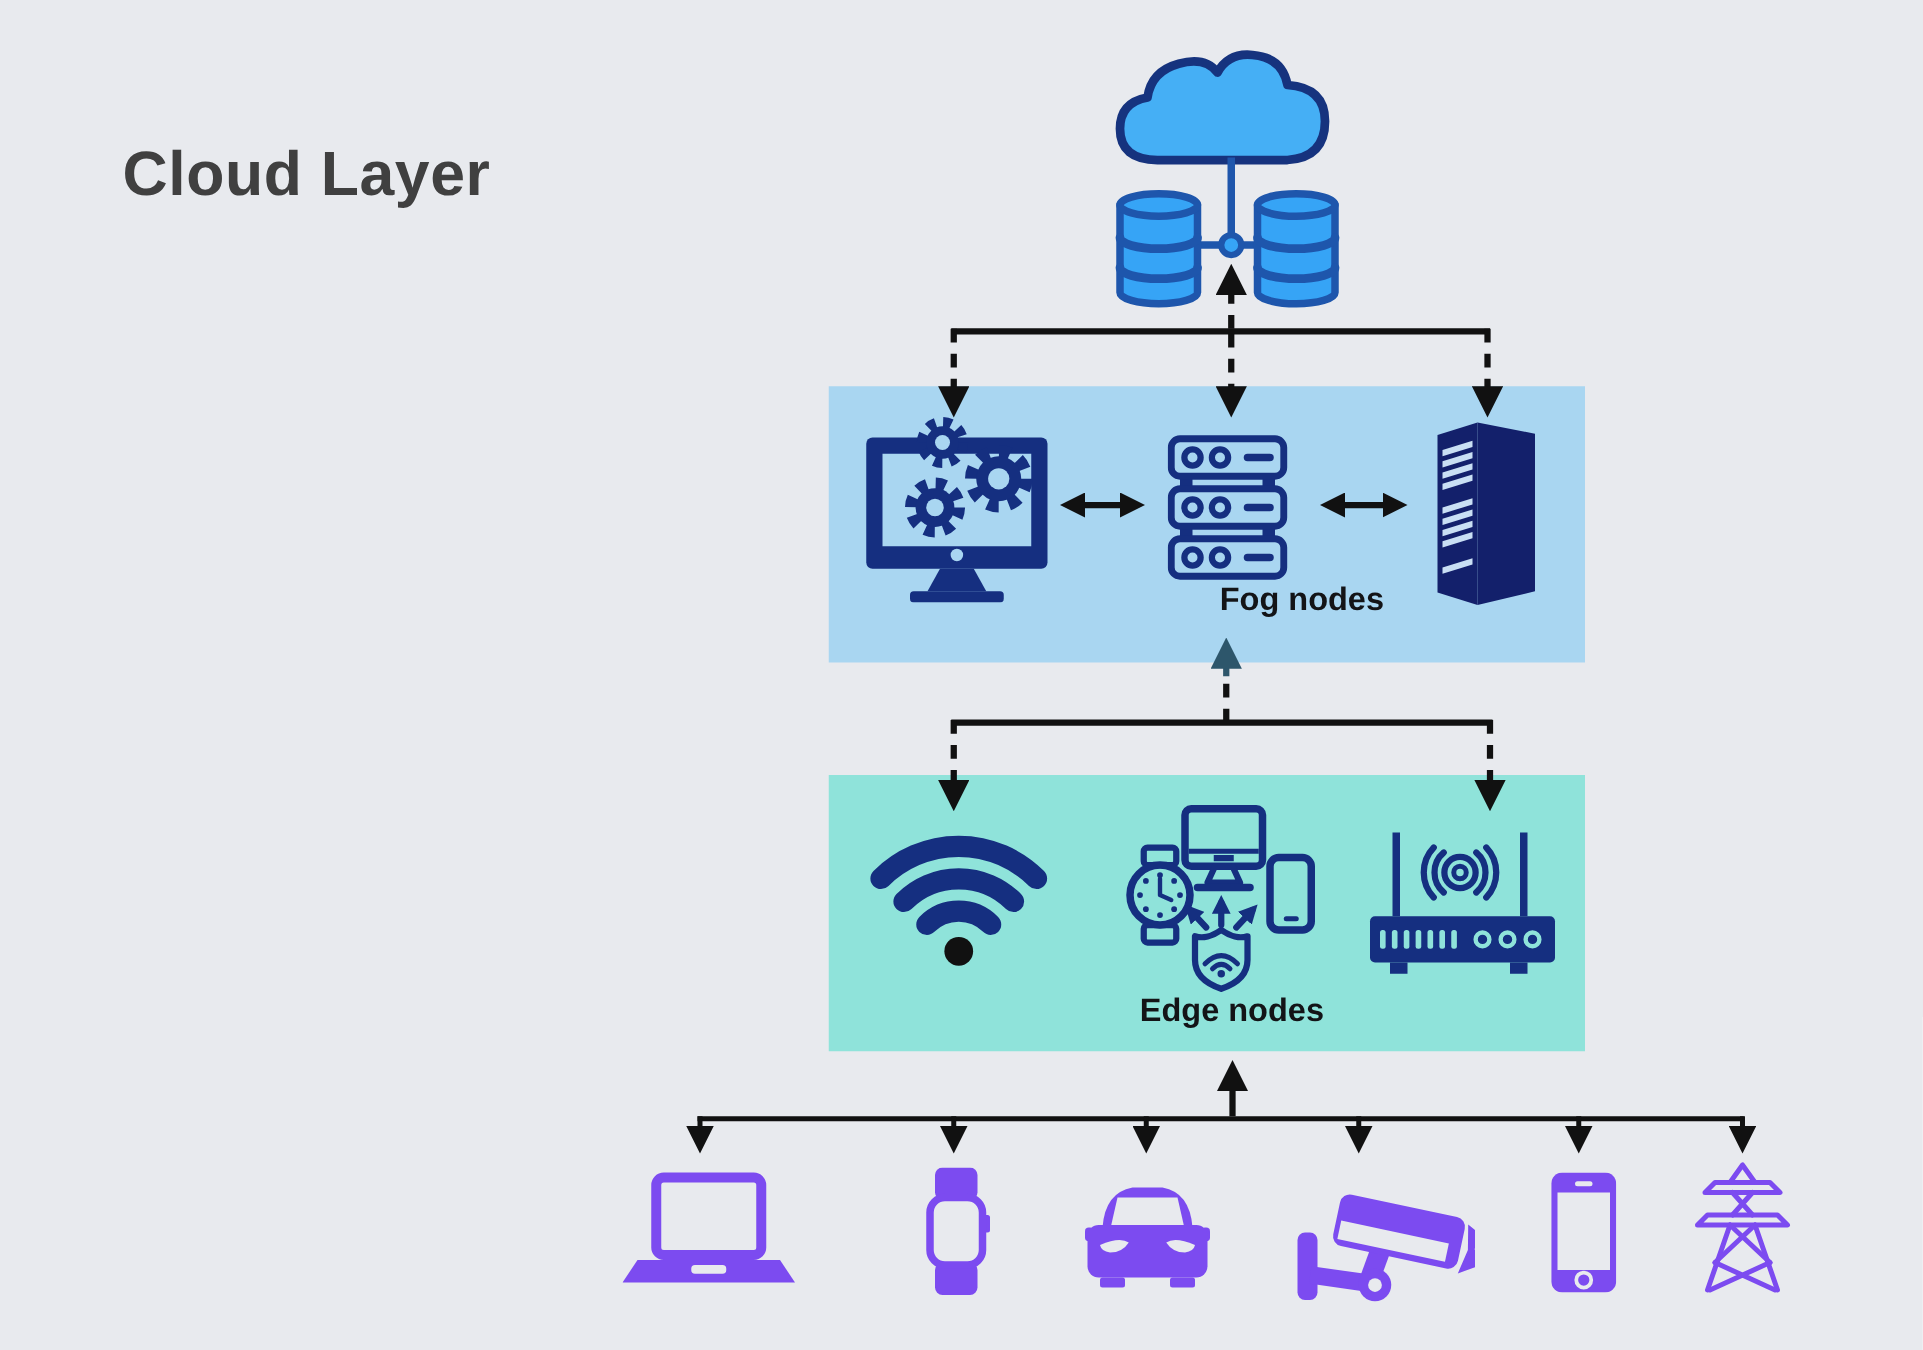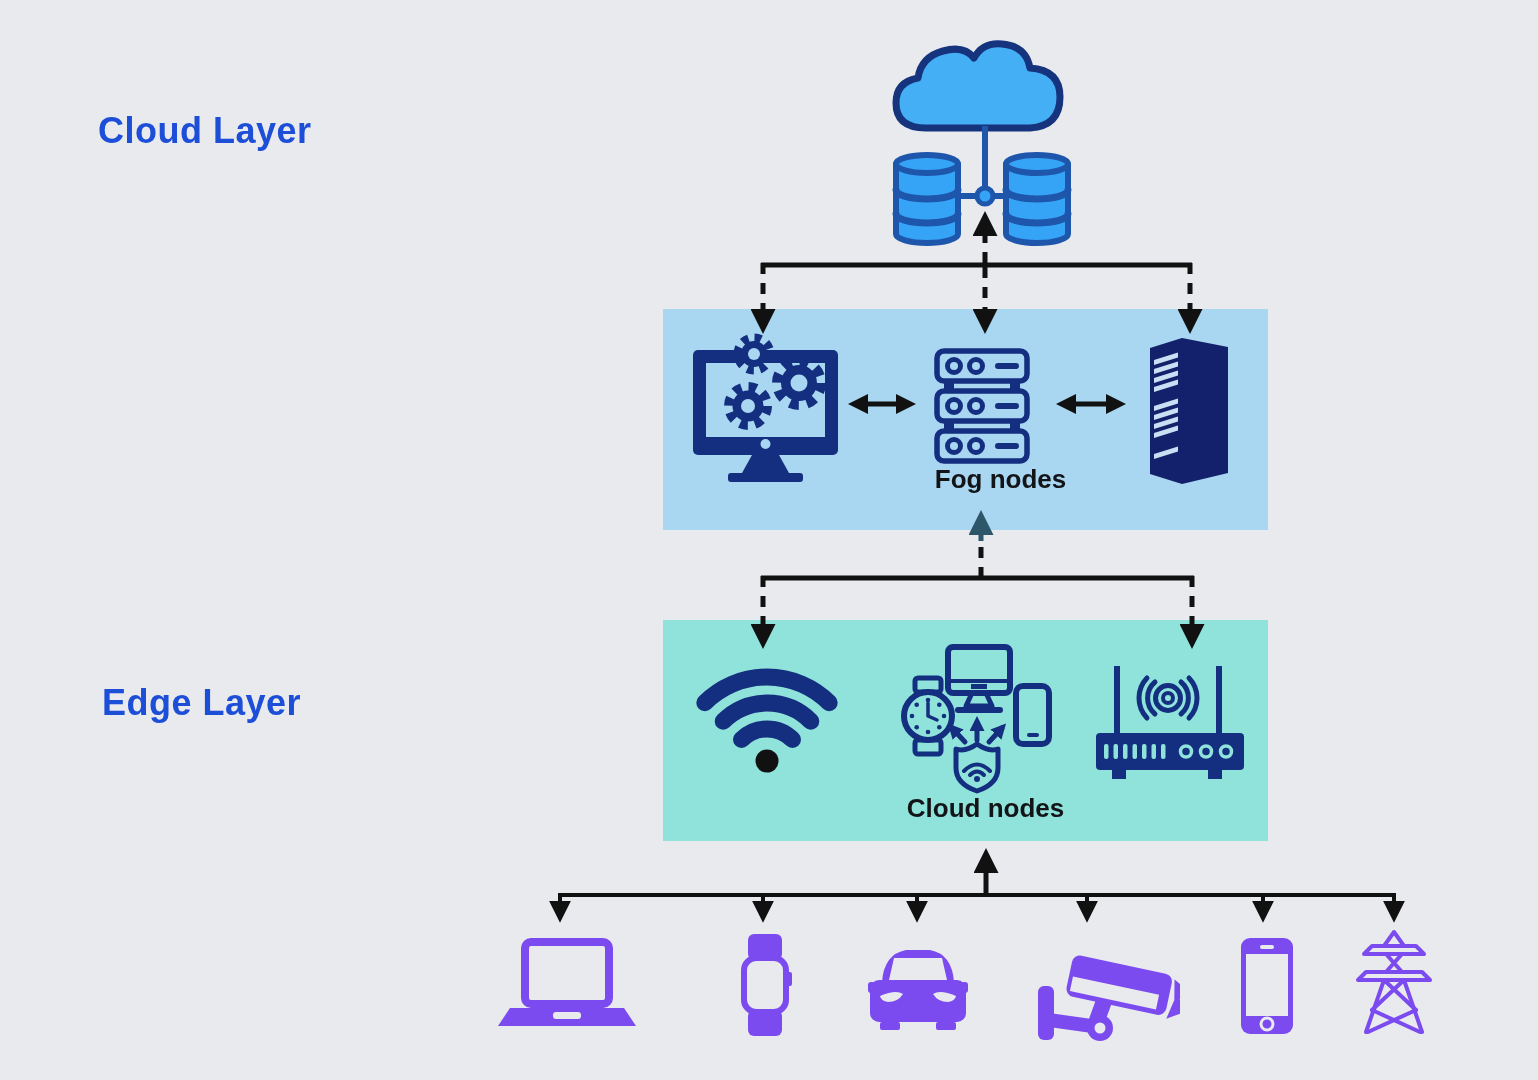--- a/index.html
+++ b/index.html
@@ -5,22 +5,22 @@
   html,body{margin:0;padding:0;}
   .canvas{
     position:relative; width:1538px; height:1080px; overflow:hidden;
     background:var(--bg,#E8EAEE);
     font-family:"Liberation Sans", sans-serif;
   }
   .layer-box{position:absolute; width:605px; height:221px; z-index:1;}
   #fog-box{left:663px; top:309px; background:var(--fogBg,#A9D6F1);}
   #edge-box{left:663px; top:620px; background:var(--edgeBg,#8FE3DA);}
   .layer-label{
-    position:absolute; z-index:2; font-weight:700; font-size:36px;
-    color:#1d4ed8; letter-spacing:.5px; white-space:nowrap;
+    position:absolute; z-index:2; font-weight:700; font-size:50px;
+    color:#404040; letter-spacing:.5px; white-space:nowrap;
   }
   .node-label{
     position:absolute; z-index:4; font-weight:700; font-size:26px;
     color:#131417; text-align:center; white-space:nowrap;
   }
   .icon{position:absolute; z-index:3;}
   #connectors{position:absolute; left:0; top:0; z-index:5; pointer-events:none;}
   
   .fN{fill:var(--navy,#152F80)} .sN{stroke:var(--navy,#152F80)}
   .fP{fill:var(--purple,#7C4BF0)} .sP{stroke:var(--purple,#7C4BF0)}
@@ -36,24 +36,23 @@
 </style>
 </head>
 <body>
 
 <div class="canvas">
 
   <div class="layer-box" id="fog-box"></div>
   <div class="layer-box" id="edge-box"></div>
 
   <div class="layer-label" style="left:98px;top:110px">Cloud Layer</div>
-  <div class="layer-label" style="left:102px;top:682px">Edge Layer</div>
-
-  <div class="node-label" style="left:918px;top:464px;width:165px">Fog nodes</div>
-  <div class="node-label" style="left:893px;top:793px;width:185px">Cloud nodes</div>
+
+  <div class="node-label" style="left:959px;top:464px;width:165px">Fog nodes</div>
+  <div class="node-label" style="left:893px;top:793px;width:185px">Edge nodes</div>
 
   <svg width="0" height="0" style="position:absolute">
     <defs>
       <marker id="mB" viewBox="0 0 10 10" refX="6" refY="5" markerWidth="5" markerHeight="5" orient="auto">
           <path d="M0,0 L10,5 L0,10 Z" class="fK"></path>
         </marker>
       <marker id="mS" viewBox="0 0 10 10" refX="6" refY="5" markerWidth="5.5" markerHeight="5.5" orient="auto">
           <path d="M0,0 L10,5 L0,10 Z" class="fK"></path>
         </marker>
       <marker id="mT" viewBox="0 0 10 10" refX="6" refY="5" markerWidth="5" markerHeight="5" orient="auto">

